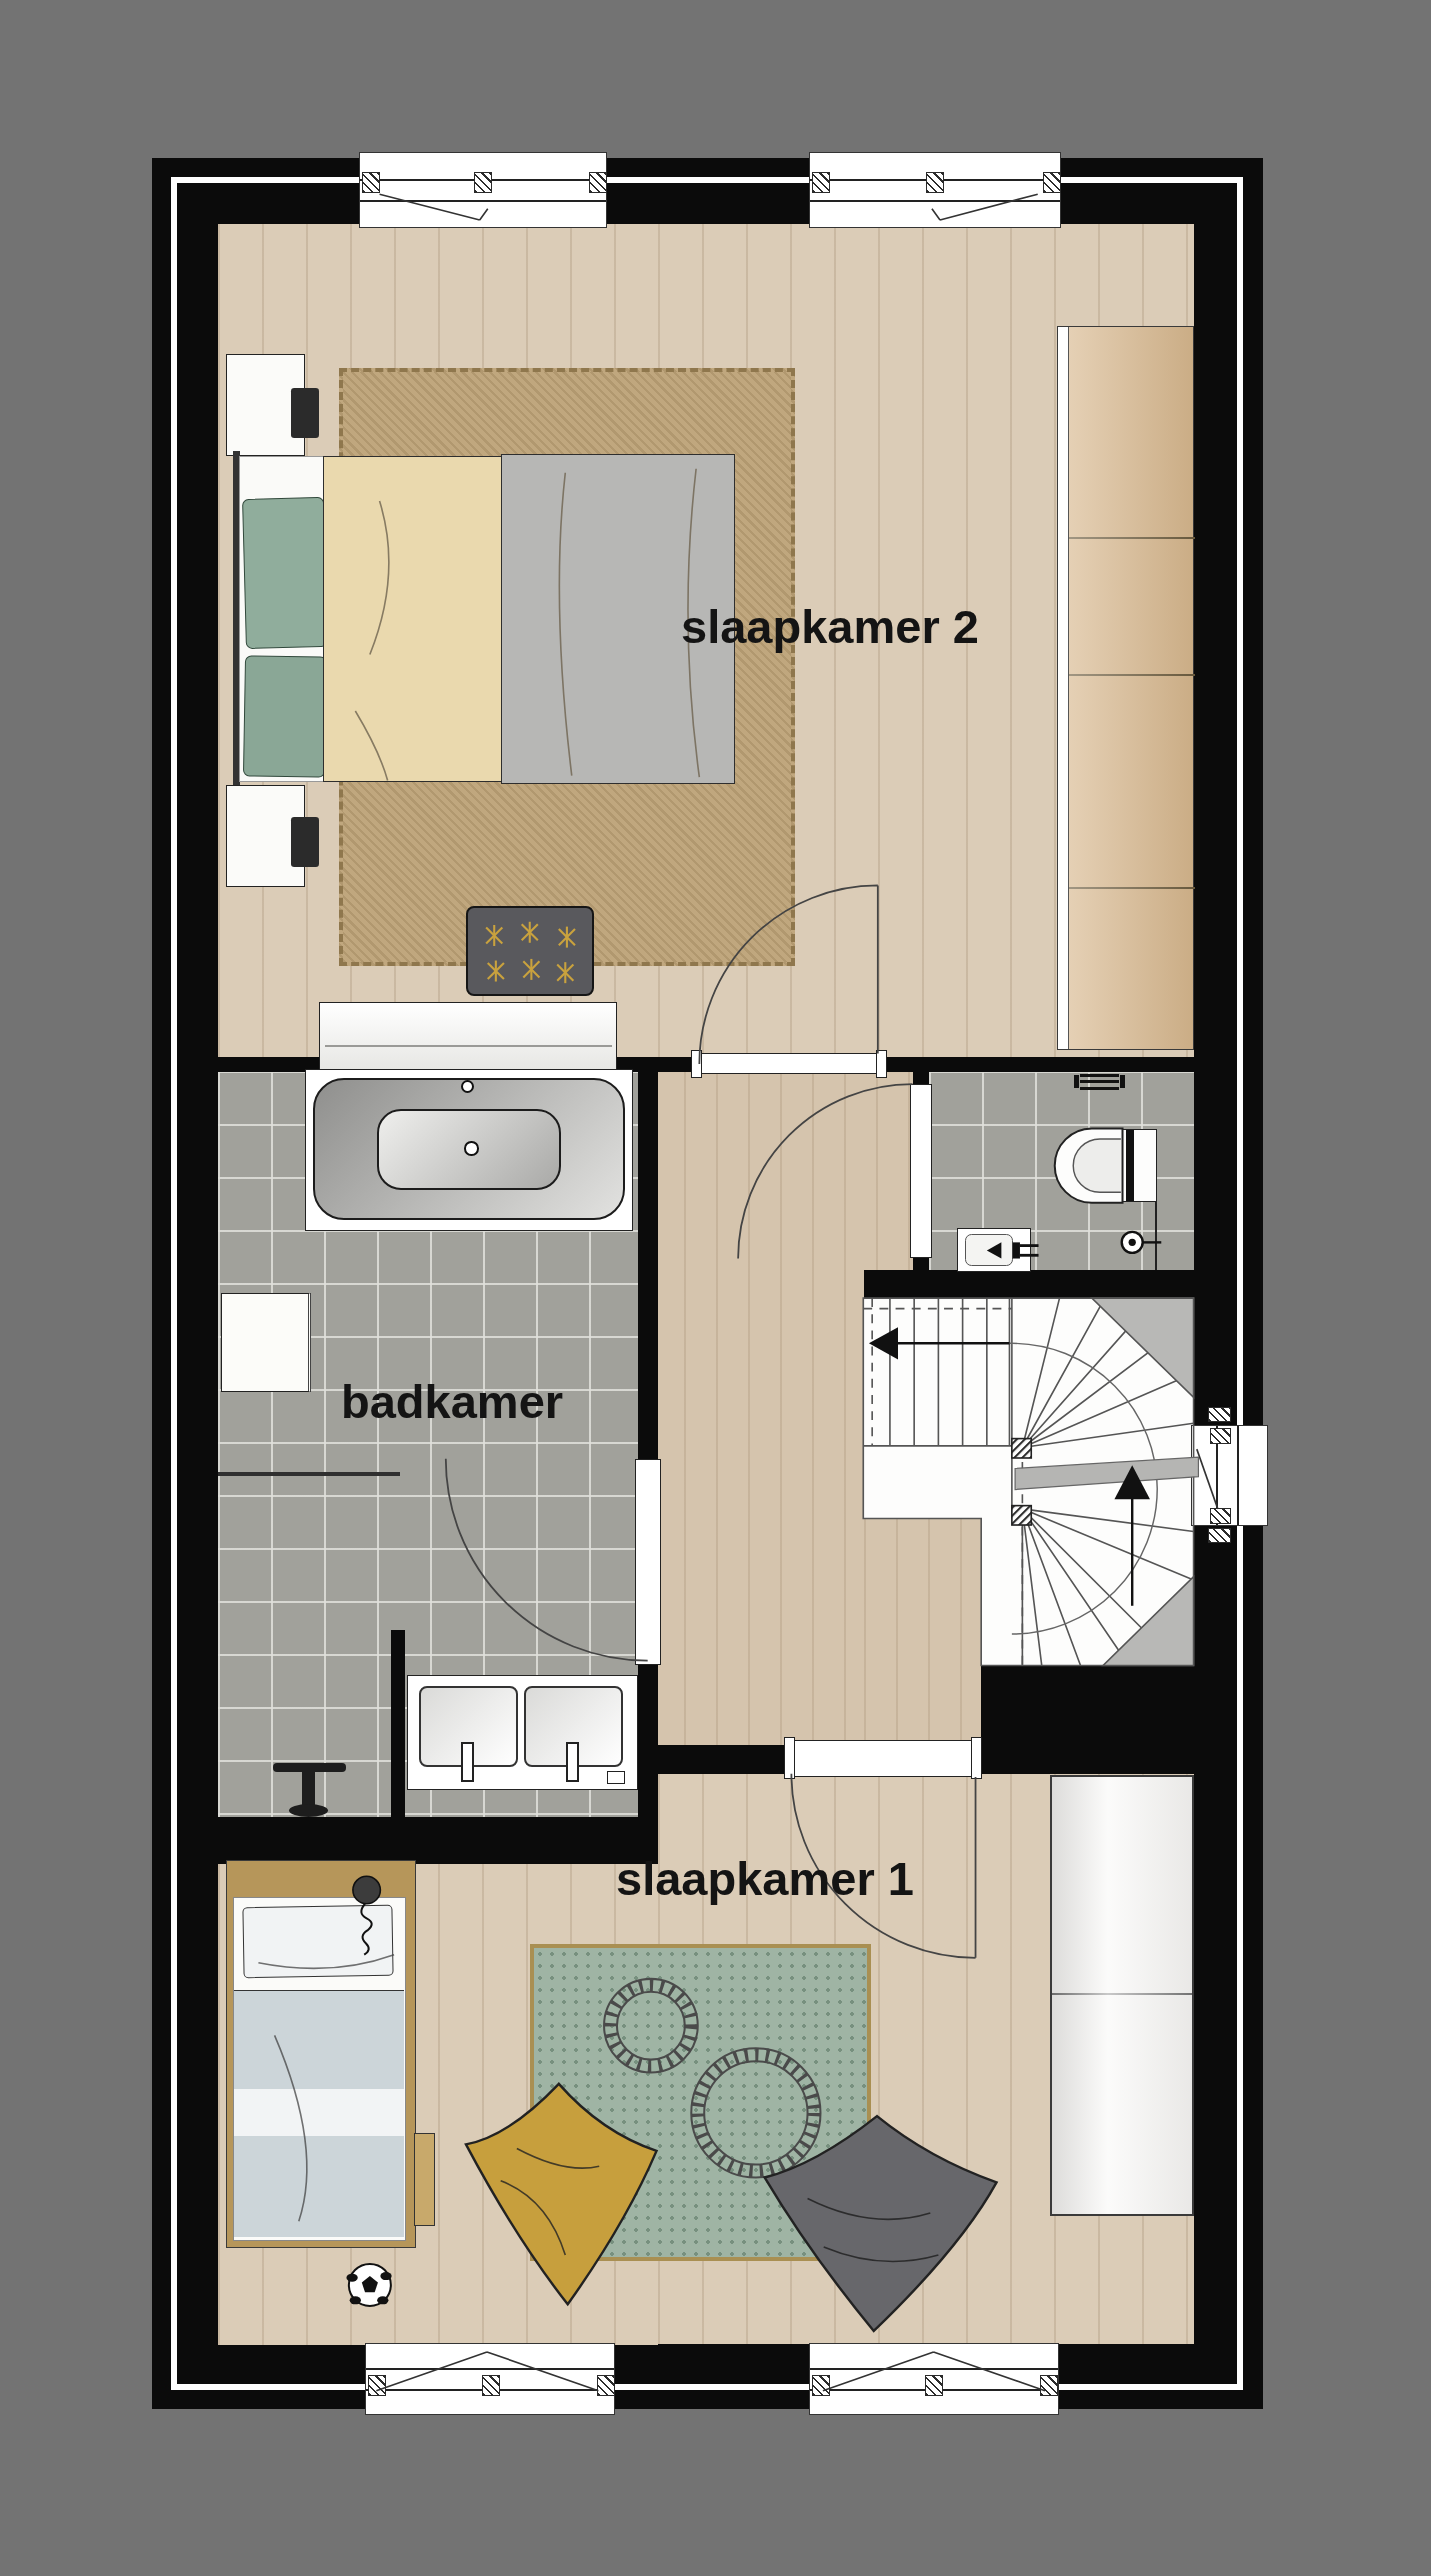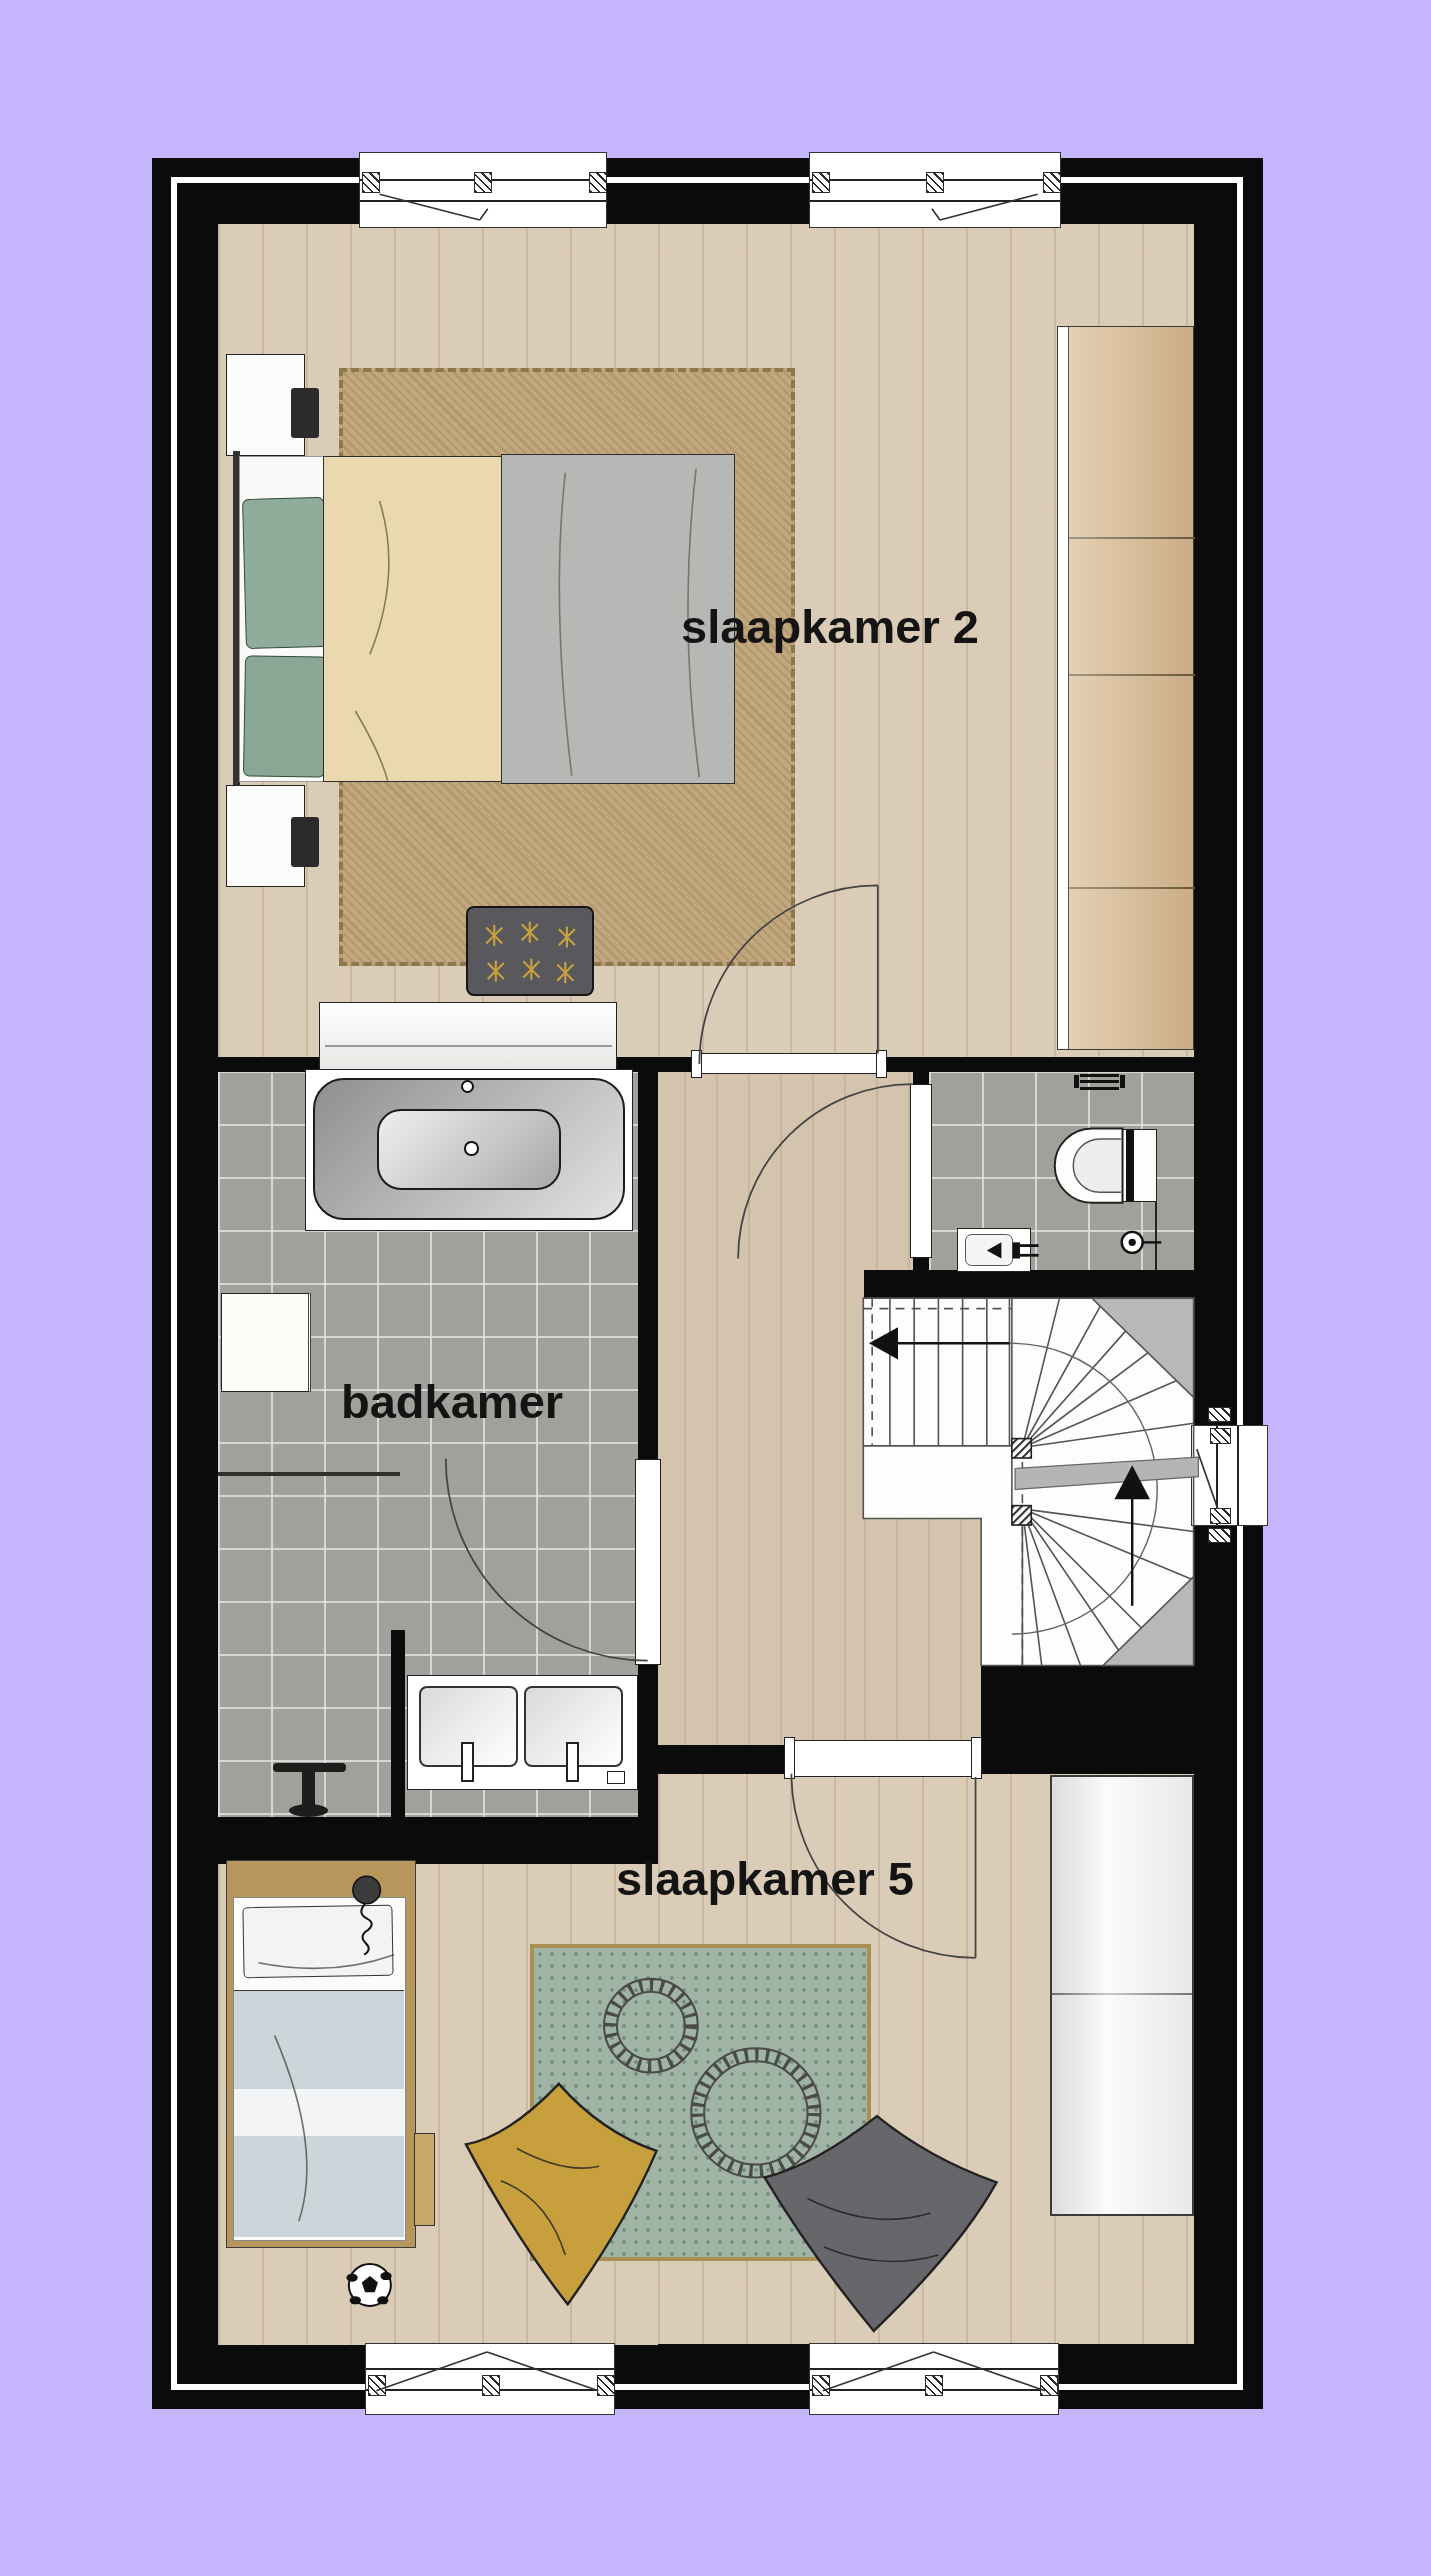--- a/index.html
+++ b/index.html
@@ -1,17 +1,17 @@
 <!DOCTYPE html>
 <html style="font-size:13px"><head>
 <meta charset="utf-8">
 <style>
   html,body{margin:0;padding:0;background:#fff;}
   body{font-family:"Liberation Sans",sans-serif;}
-  #stage{position:relative;width:1431px;height:2576px;background:#c4b5fd;overflow:hidden;}
+  #stage{position:relative;width:1431px;height:2576px;background:#737373;overflow:hidden;}
   .abs{position:absolute;box-sizing:border-box;}
   .wall{background:#0b0b0b;}
   .wood{background-color:#dbccb7;
         background-image:repeating-linear-gradient(90deg, rgba(140,115,85,.22) 0 1.6px, rgba(0,0,0,0) 1.6px 44px);}
   .wood2{background-color:#d5c4ad;
         background-image:repeating-linear-gradient(90deg, rgba(140,115,85,.20) 0 1.6px, rgba(0,0,0,0) 1.6px 32px);}
   .tile{background-color:#a1a19b;
         background-image:linear-gradient(rgba(225,225,220,.85) 1.6px, transparent 1.6px),
                          linear-gradient(90deg, rgba(225,225,220,.85) 1.6px, transparent 1.6px);
         background-size:53px 53px;}
@@ -316,16 +316,16 @@
       <polygon points="458,2818 448,2826 452,2838 464,2838 468,2826" fill="#111"></polygon>
       <ellipse cx="436" cy="2820" rx="7" ry="5" fill="#111"></ellipse>
       <ellipse cx="478" cy="2818" rx="7" ry="5" fill="#111"></ellipse>
       <ellipse cx="440" cy="2848" rx="7" ry="5" fill="#111"></ellipse>
       <ellipse cx="474" cy="2848" rx="7" ry="5" fill="#111"></ellipse>
     </g>
   </svg>
 
   <div class="label" style="left:681px;top:603px;">slaapkamer 2</div>
   <div class="label" style="left:341px;top:1378px;">badkamer</div>
-  <div class="label" style="left:616px;top:1855px;">slaapkamer 5</div>
+  <div class="label" style="left:616px;top:1855px;">slaapkamer 1</div>
 
 </div>
 
 
 </body></html>

